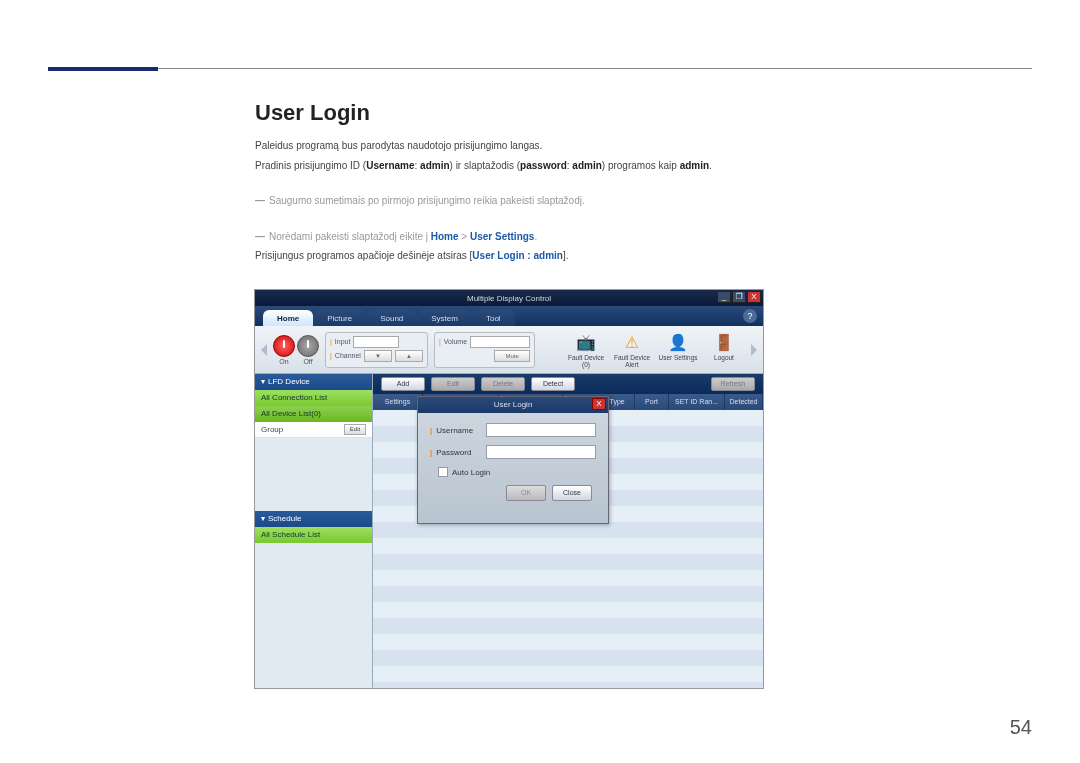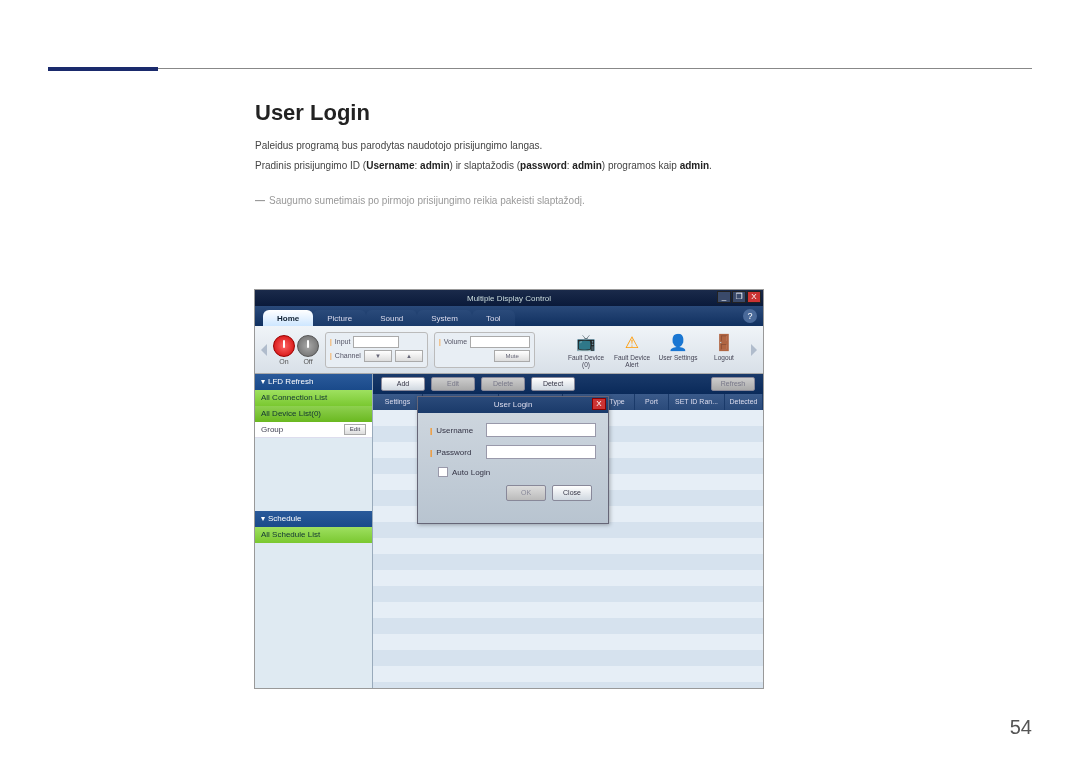--- a/index.html
+++ b/index.html
@@ -311,21 +311,27 @@
     <p class="para">Paleidus programą bus parodytas naudotojo prisijungimo langas.</p>
 
     <p class="para">
       <span>Pradinis prisijungimo ID (</span><span class="bold">Username</span><span>: </span><span class="bold">admin</span><span>) ir slaptažodis (</span><span class="bold">password</span><span>: </span><span class="bold">admin</span><span>) programos kaip </span><span class="bold">admin</span><span>.</span>
     </p>
 
     <p class="para note">
       <span class="dash">―</span><span>Saugumo sumetimais po pirmojo prisijungimo reikia pakeisti slaptažodį.</span>
     </p>
 
-
+    <p class="para note">
+      <span class="dash">―</span><span>Norėdami pakeisti slaptažodį eikite į </span><span class="blue-bold">Home</span><span class="note"> &gt; </span><span class="blue-bold">User Settings</span><span>.</span>
+    </p>
+
+    <p class="para">
+      <span>Prisijungus programos apačioje dešinėje atsiras [</span><span class="blue-bold">User Login : admin</span><span>].</span>
+    </p>
 
   </div>
 
   <div class="screenshot">
 
     <div class="ss-titlebar">
       <span>Multiple Display Control</span>
       <div class="winbtns">
         <span>_</span>
         <span>❐</span>
@@ -404,21 +410,21 @@
       </div>
       <div style="width:6px;height:36px;display:flex;align-items:center;">
         <svg width="6" height="12" viewBox="0 0 6 12">
             <path d="M0 0 L6 6 L0 12 Z" fill="#b0bccc"></path>
           </svg>
       </div>
     </div>
 
     <div class="ss-body">
       <div class="ss-sidebar">
-        <div class="sb-header"><span class="tw">▾</span><span>LFD Refresh</span></div>
+        <div class="sb-header"><span class="tw">▾</span><span>LFD Device</span></div>
         <div class="sb-item sb-green">All Connection List</div>
         <div class="sb-item sb-green2">All Device List(0)</div>
         <div class="sb-item sb-plain">
           <span>Group</span>
           <div class="editbtn">Edit</div>
         </div>
         <div class="sb-spacer"></div>
         <div class="sb-header"><span class="tw">▾</span><span>Schedule</span></div>
         <div class="sb-item sb-green">All Schedule List</div>
         <div style="flex:2;background:#dfeaf2;"></div>

